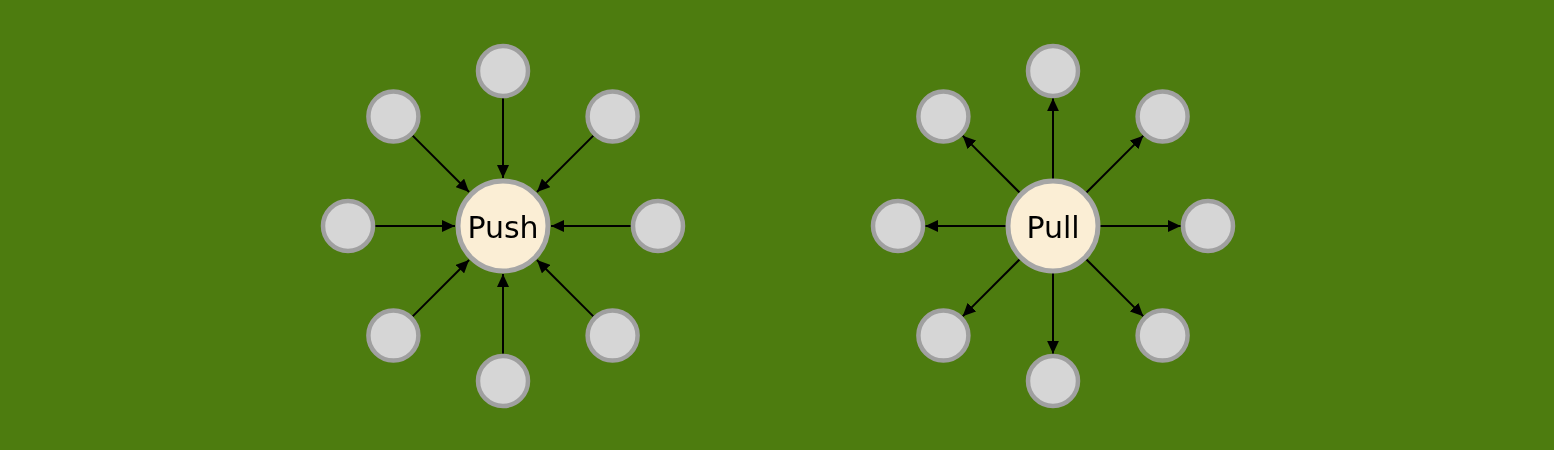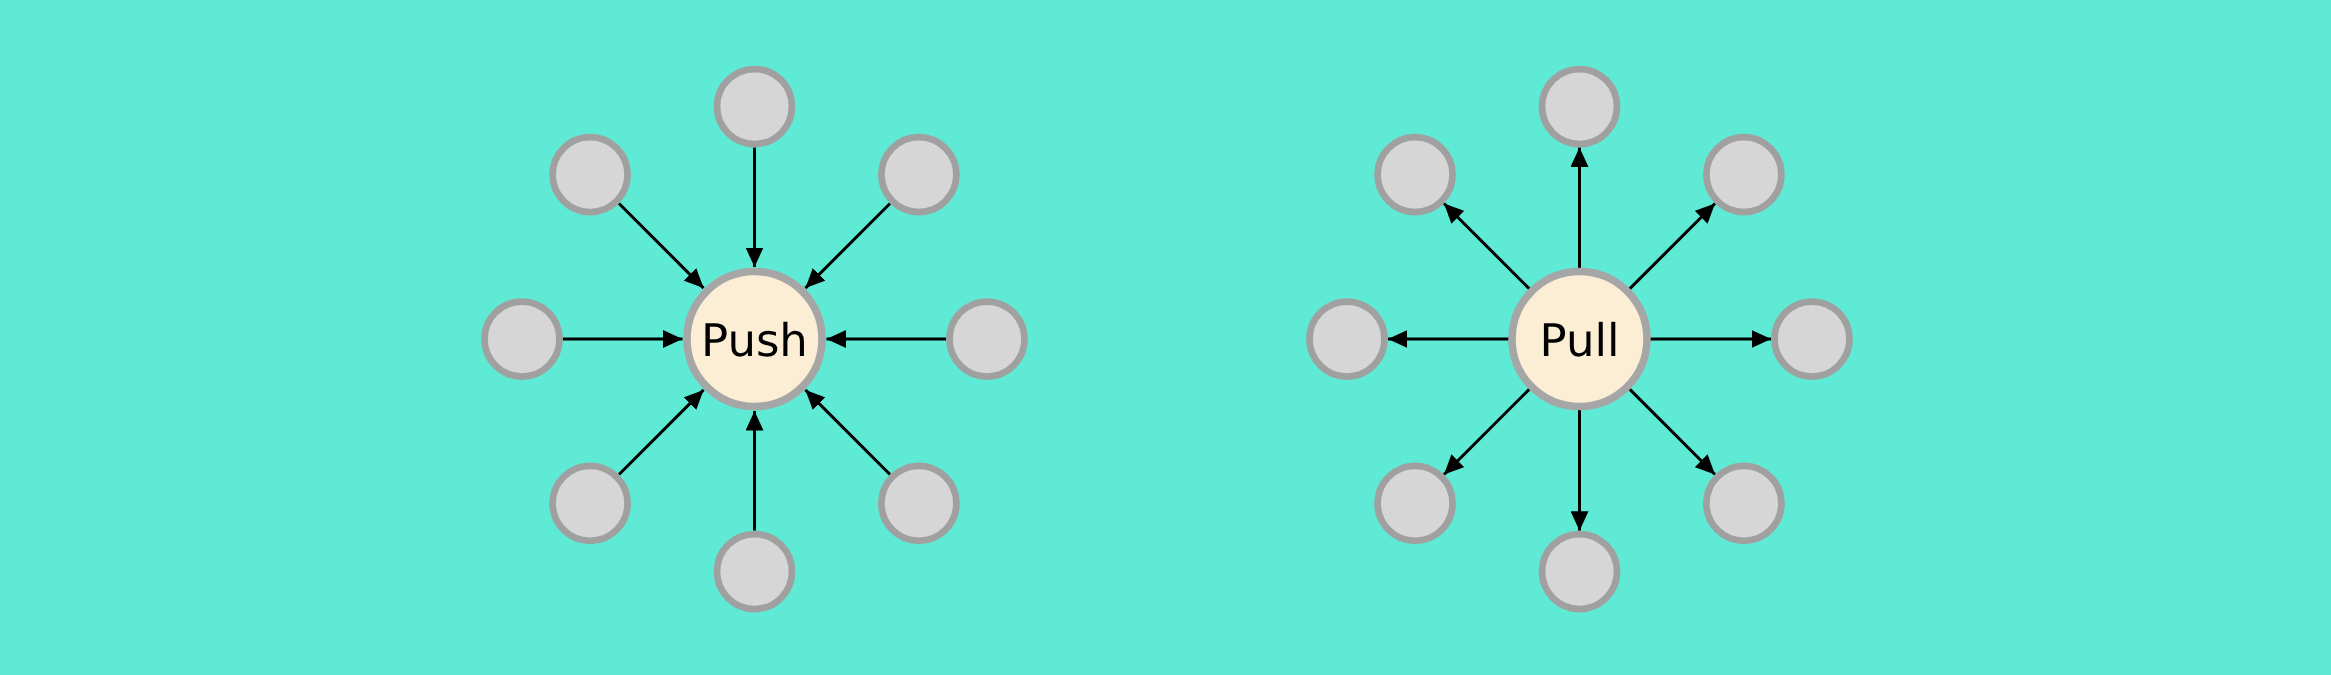--- a/index.html
+++ b/index.html
@@ -5,21 +5,21 @@
   html, body {
     margin: 0;
     padding: 0;
     background: #ffffff;
     font-family: "DejaVu Sans", "Liberation Sans", sans-serif;
   }
   .canvas {
     position: relative;
     width: 1554px;
     height: 450px;
-    background: #5eead4;
+    background: #4d7c0f;
     overflow: hidden;
   }
   svg { display: block; }
   .hub-label {
     font-family: "DejaVu Sans", "Liberation Sans", sans-serif;
     font-size: 30px;
     font-weight: 400;
     fill: #000000;
   }
 </style>

